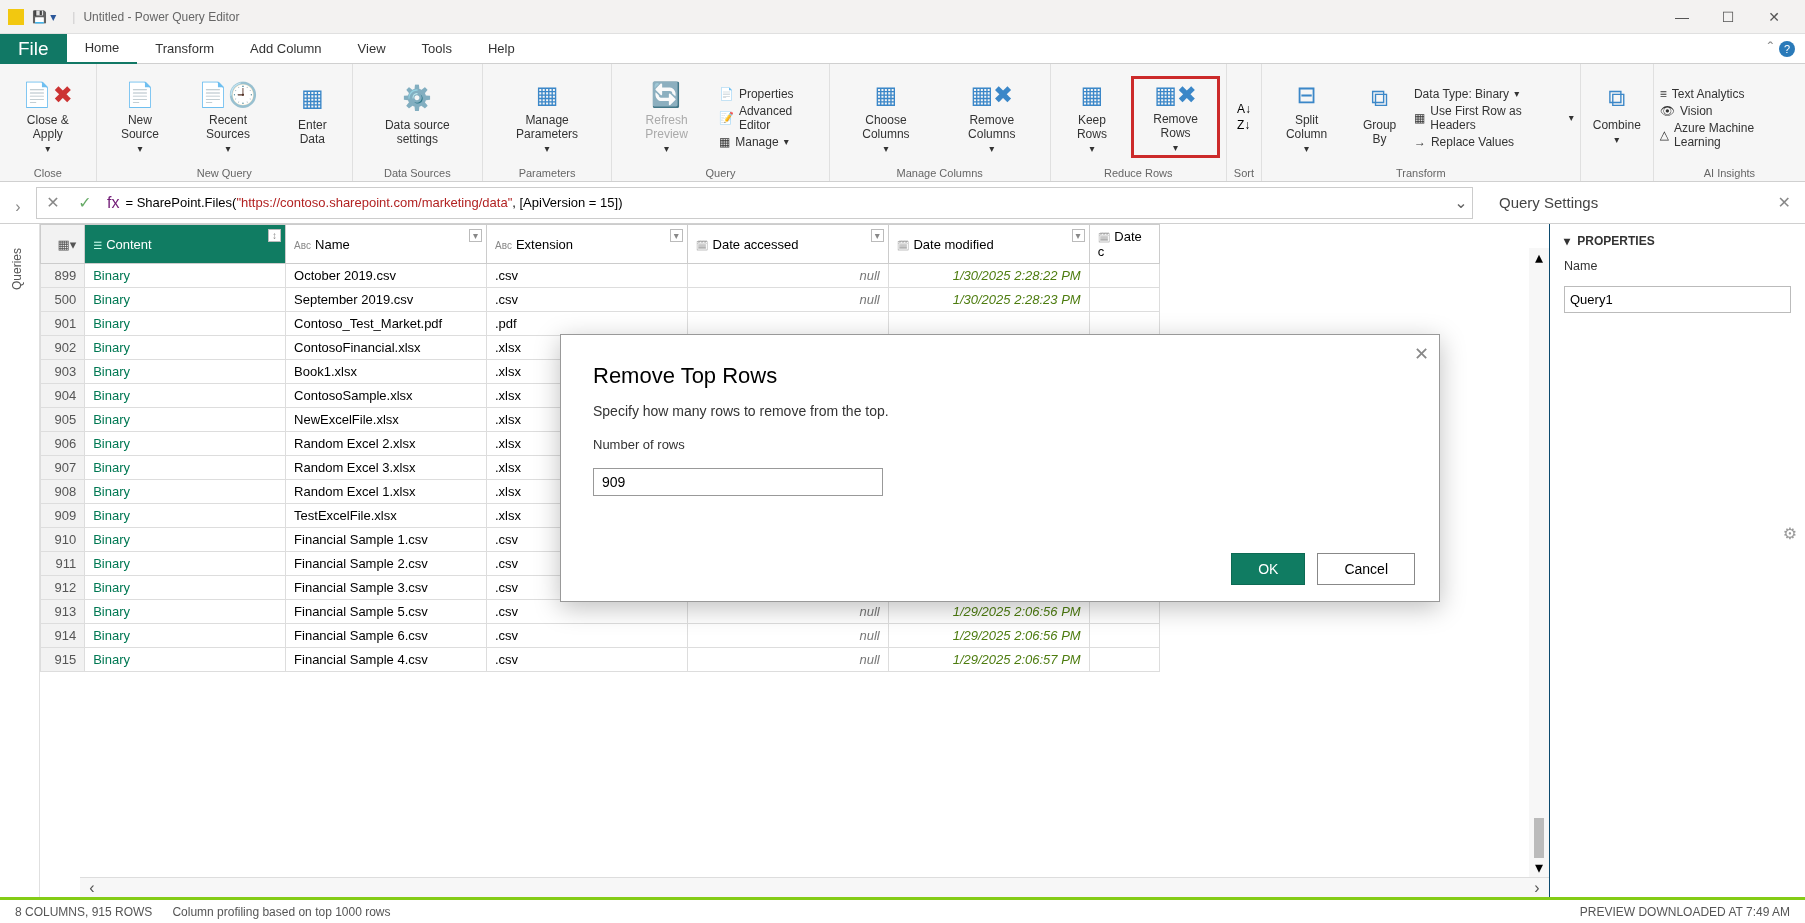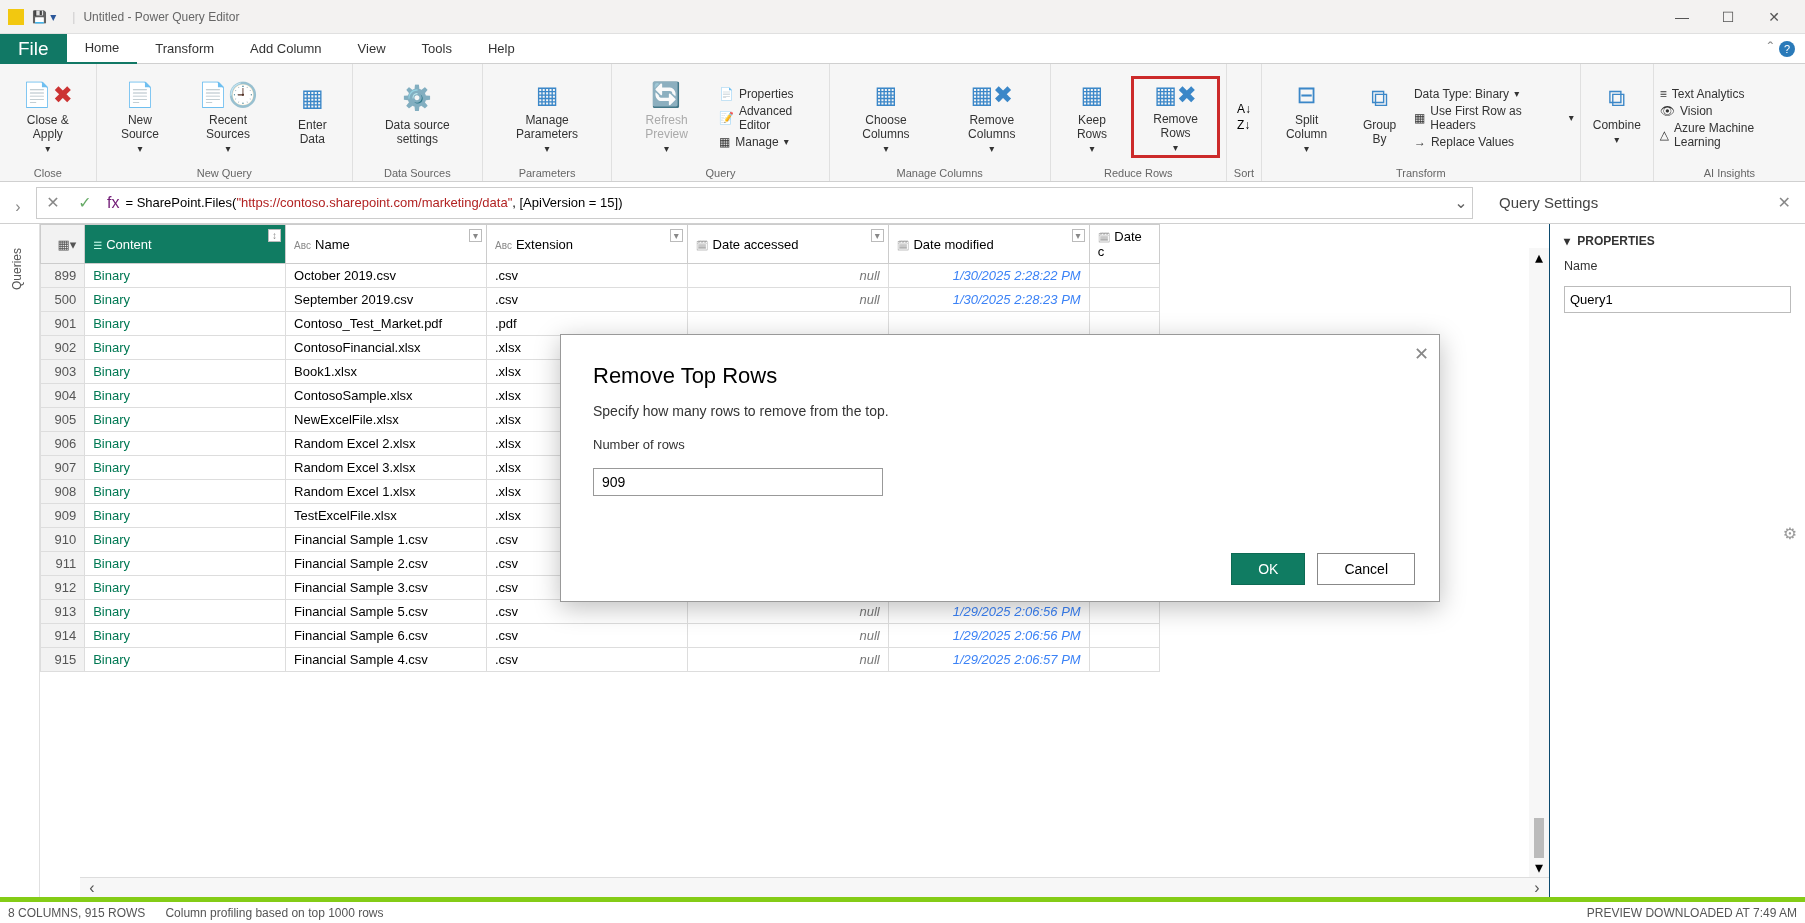--- a/index.html
+++ b/index.html
@@ -42,32 +42,32 @@
 .grid .hdr{background:#eee;}
 .grid th{border:1px solid #ccc; padding:4px 8px; font-weight:400; text-align:left; position:relative; background:#fff;}
 .grid th.sel{background:#107c62; color:#fff;}
 .grid th .type-ico{font-size:10px; color:#888; margin-right:4px;}
 .grid th.sel .type-ico{color:#cfe;}
 .grid th .dd{position:absolute; right:4px; top:4px; font-size:10px; color:#888; border:1px solid #bbb; padding:0 3px; background:#fff;}
 .grid td{border:1px solid #ddd; padding:4px 8px;}
 .grid .rownum{background:#f2f2f2; text-align:right; color:#555; width:44px;}
 .grid .link{color:#007853;}
 .grid .null{font-style:italic; color:#777; text-align:right;}
-.grid .date{text-align:right; font-style:italic; color:#3b82f6;}
+.grid .date{text-align:right; font-style:italic; color:#4d7c0f;}
 .grid-scroll{position:absolute; bottom:0; left:40px; right:0; height:20px; display:flex; align-items:center; background:#f7f7f7; border-top:1px solid #ddd;}
 .grid-scroll .arrow{width:24px; text-align:center; font-size:16px; color:#555;}
 .grid-scroll .track{flex:1; height:10px;}
 .side-vscroll{position:absolute; right:0; top:24px; bottom:20px; width:20px; background:#f7f7f7; display:flex; flex-direction:column; align-items:center; justify-content:space-between;}
 .side-vscroll .thumb{width:10px; height:40px; background:#bbb; margin-top:auto;}
 .qsettings{width:256px; border-left:1px solid #0c4a6e; padding:10px 14px; background:#fff;}
 .qs-section{font-size:12px; font-weight:700; color:#333; margin-bottom:8px;}
 .qs-section .tri{margin-right:4px;}
 .qsettings label{font-size:12.5px; color:#333;}
 .qsettings input{width:100%; padding:5px; border:1px solid #bbb; font-size:13px; margin-top:12px;}
-.statusbar{height:26px; border-top:5px solid #84cc16; display:flex; align-items:center; font-size:12px; color:#555; padding:0 8px;}
+.statusbar{height:26px; border-top:3px solid #84cc16; display:flex; align-items:center; font-size:12px; color:#555; padding:0 15px;}
 .statusbar .spacer{flex:1;}
 .dialog{position:absolute; left:560px; top:334px; width:880px; height:268px; background:#fff; border:1px solid #999; box-shadow:0 6px 24px rgba(0,0,0,0.25);}
 .dialog .dclose{position:absolute; right:10px; top:8px; font-size:18px; color:#888;}
 .dialog-body{padding:28px 32px;}
 .dialog h2{font-size:22px; font-weight:400; margin-bottom:14px;}
 .dialog p{font-size:14px; color:#333; margin-bottom:18px;}
 .dialog .field-label{font-size:13px; color:#333; margin-bottom:16px;}
 .dialog input{width:290px; padding:5px 8px; border:1px solid #999; font-size:14px;}
 .dialog-footer{position:absolute; bottom:16px; right:24px; display:flex; gap:12px;}
 .dialog-footer button{padding:7px 26px; font-size:14px; border:1px solid #888; background:#fff;}

